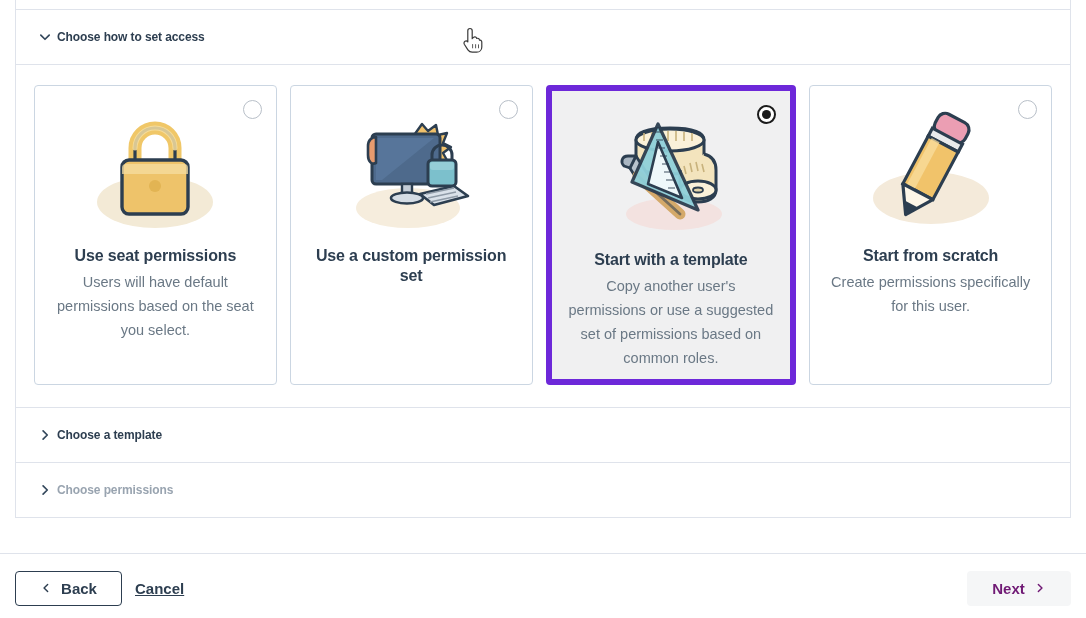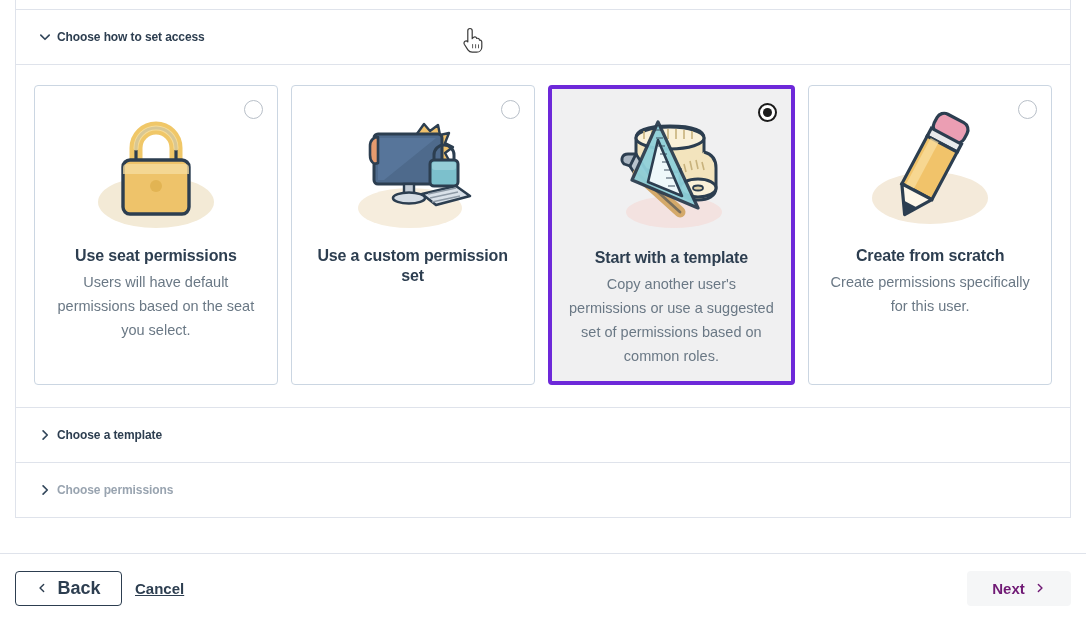--- a/index.html
+++ b/index.html
@@ -65,21 +65,21 @@
     border: 1px solid #cbd6e2;
     border-radius: 4px;
     background: #ffffff;
     cursor: pointer;
     padding: 14px 14px 10px 14px;
     display: flex;
     flex-direction: column;
     align-items: center;
   }
   .card.selected {
-    border: 4px solid #6d28d9;
+    border: 6px solid #6d28d9;
     background: #f0f0f1;
     padding: 13px 13px 22px 13px;
   }
 
   .radio {
     position: absolute;
     top: 14px;
     right: 14px;
     width: 19px;
     height: 19px;
@@ -147,21 +147,21 @@
     gap: 13px;
   }
   .btn-back {
     height: 35px;
     min-width: 107px;
     padding: 0 16px;
     border: 1px solid #2d3e50;
     border-radius: 4px;
     background: #ffffff;
     color: #2d3e50;
-    font-size: 18px;
+    font-size: 15px;
     font-weight: bold;
     font-family: "Liberation Sans", sans-serif;
     display: flex;
     align-items: center;
     justify-content: center;
     gap: 9px;
     cursor: pointer;
   }
   .link-cancel {
     font-size: 15px;
@@ -290,21 +290,21 @@
             <g transform="rotate(28 75 65)">
               <rect x="58" y="10" width="34" height="22" rx="8" fill="#eb9eb3" stroke="#2c3e50" stroke-width="3.2"></rect>
               <rect x="58" y="30" width="34" height="9" fill="#e8eaec" stroke="#2c3e50" stroke-width="3.2"></rect>
               <rect x="58" y="39" width="34" height="54" fill="#f1c36a" stroke="#2c3e50" stroke-width="3.2"></rect>
               <rect x="62" y="39" width="9" height="54" fill="#f8dd9f" opacity="0.75"></rect>
               <path d="M58 93 l17 26 l17 -26z" fill="#fdf6e8" stroke="#2c3e50" stroke-width="3.2" stroke-linejoin="round"></path>
               <path d="M67 107 l8 12 l8 -12z" fill="#2c3e50"></path>
             </g>
           </svg>
         </div>
-        <div class="card-title">Create from scratch</div>
+        <div class="card-title">Start from scratch</div>
         <div class="card-desc">Create permissions specifically for this user.</div>
       </div>
 
     </div>
   </div>
 
   <div class="section-header">
     <span class="chev">
       <svg width="14" height="14" viewBox="0 0 16 16">
           <path d="M5.8 3.2 L10.6 8 L5.8 12.8" fill="none" stroke="currentColor" stroke-width="1.9" stroke-linecap="round" stroke-linejoin="round"></path>

